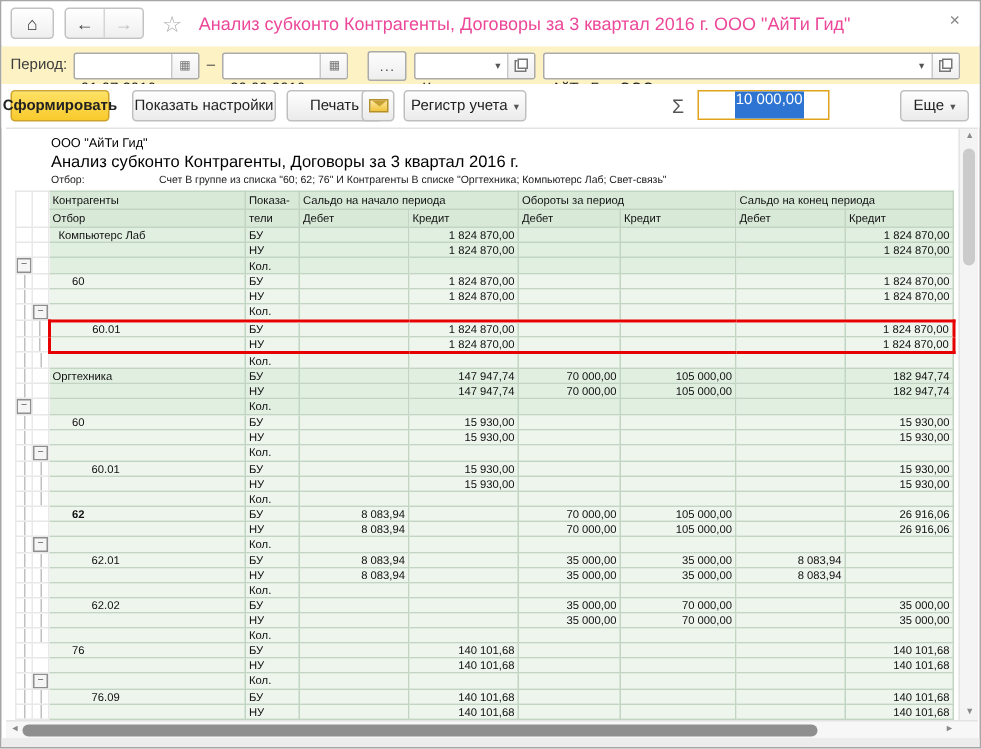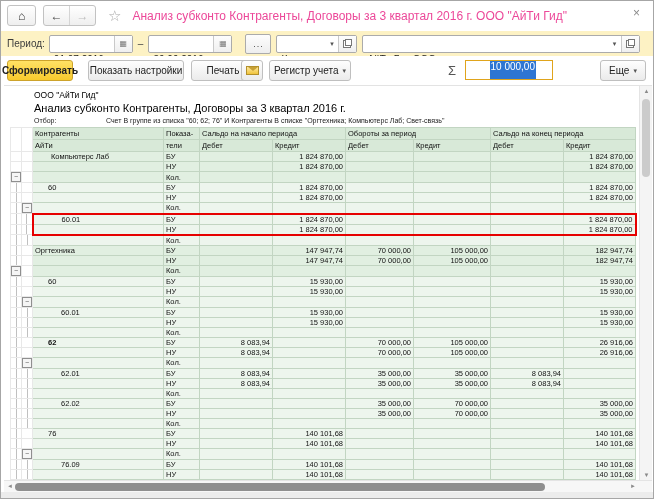--- a/index.html
+++ b/index.html
@@ -198,35 +198,35 @@
             <tr>
               <th class="tree" rowspan="2"></th>
               <th class="tree" rowspan="2"></th>
               <th>Контрагенты</th>
               <th>Показа-</th>
               <th colspan="2">Сальдо на начало периода</th>
               <th colspan="2">Обороты за период</th>
               <th colspan="2">Сальдо на конец периода</th>
             </tr>
             <tr>
-              <th>АйТи</th>
+              <th>Отбор</th>
               <th>тели</th>
               <th>Дебет</th>
               <th>Кредит</th>
               <th>Дебет</th>
               <th>Кредит</th>
               <th>Дебет</th>
               <th>Кредит</th>
             </tr>
           </thead>
           <tbody>
             <tr class="lv0">
               <td class="tree"></td>
               <td class="tree"></td>
-              <td class="data" style="padding-left: 18px;">Компьютерс Лаб</td>
+              <td class="data" style="padding-left: 6px;">Компьютерс Лаб</td>
               <td class="data">БУ</td>
               <td class="data num"></td>
               <td class="data num">1 824 870,00</td>
               <td class="data num"></td>
               <td class="data num"></td>
               <td class="data num"></td>
               <td class="data num">1 824 870,00</td>
             </tr>
             <tr class="lv0">
               <td class="tree"></td>

